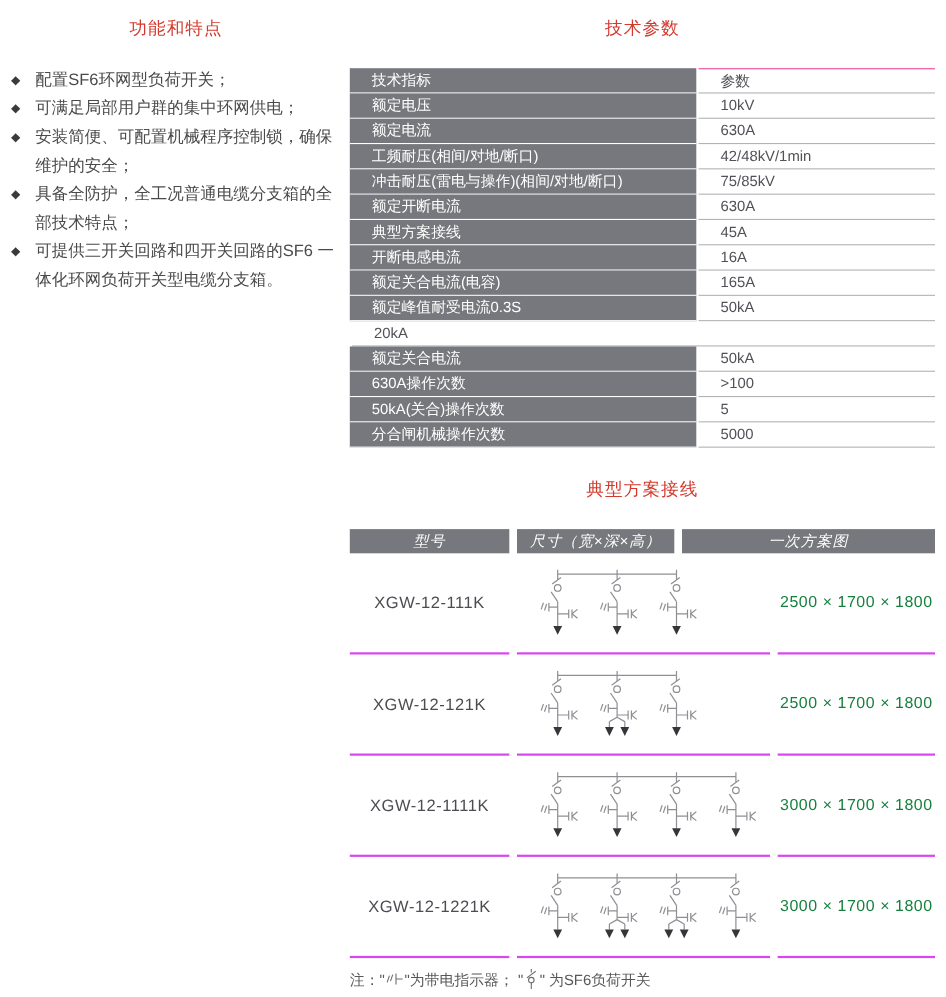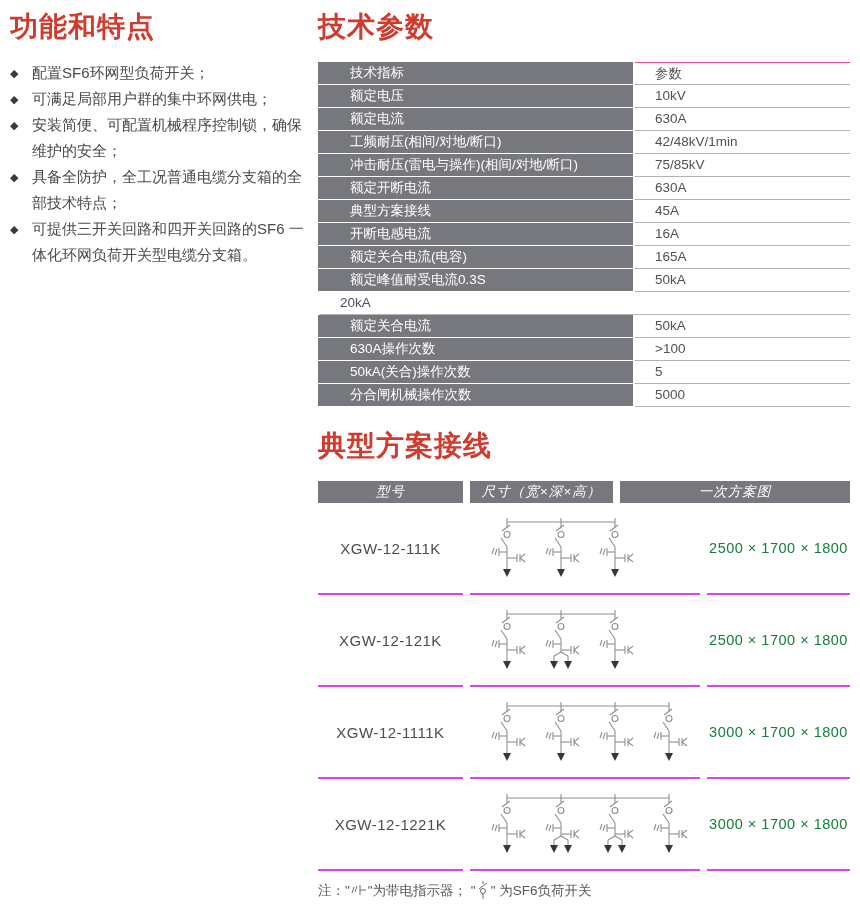--- a/index.html
+++ b/index.html
@@ -1,29 +1,29 @@
 <!DOCTYPE html>
 <html><head>
 <meta charset="utf-8">
 <style>
   html,body{margin:0;padding:0;background:#fff;}
   .page{position:relative;width:860px;height:906px;background:#ffffff;overflow:hidden;
         font-family:"Liberation Sans","DejaVu Sans",sans-serif;}
-  .sec-title{color:#d23a2e;font-size:28px;font-weight:bold;letter-spacing:1px;line-height:26px;margin:0;}
+  .sec-title{color:#d23a2e;font-size:16px;font-weight:normal;letter-spacing:1px;line-height:26px;margin:0;text-align:center;}
   
   .leftcol{position:absolute;left:10px;top:14px;width:300px;}
   .features{margin-top:20px;}
   .feat{position:relative;padding-left:22px;font-size:15px;line-height:26px;color:#4a4a4b;width:278px;}
   .feat .dia{position:absolute;left:0;top:0;font-size:11px;line-height:26px;color:#3a3a3c;}
   
   .rightcol{position:absolute;left:318px;top:14px;width:532px;}
   .params{margin-top:22px;}
   .prow{display:flex;height:23px;}
   .pl{width:315px;background:#76787d;color:#fff;font-size:13.5px;line-height:21.5px;
-      padding-left:32px;box-sizing:border-box;border-bottom:1.5px solid #ffffff;white-space:nowrap;}
+      padding-left:20px;box-sizing:border-box;border-bottom:1.5px solid #ffffff;white-space:nowrap;}
   .pv{flex:1;margin-left:2px;font-size:13.5px;color:#515257;line-height:22px;
       padding-left:20px;border-bottom:1px solid #b2b3b5;white-space:nowrap;}
   .pv.first{border-top:1px solid #ec4899;}
   .schemes-title{margin-top:26px;}
   .sch-head{display:flex;gap:7px;margin-top:22px;}
   .sh{height:22px;background:#76787d;color:#fff;font-size:13.5px;line-height:22px;text-align:center;letter-spacing:1px;font-style:italic;}
   .c1{width:145px;box-sizing:border-box;}
   .c2{width:230px;box-sizing:border-box;}
   .c3{flex:1;box-sizing:border-box;}
   .srow{display:flex;gap:7px;height:92px;}

